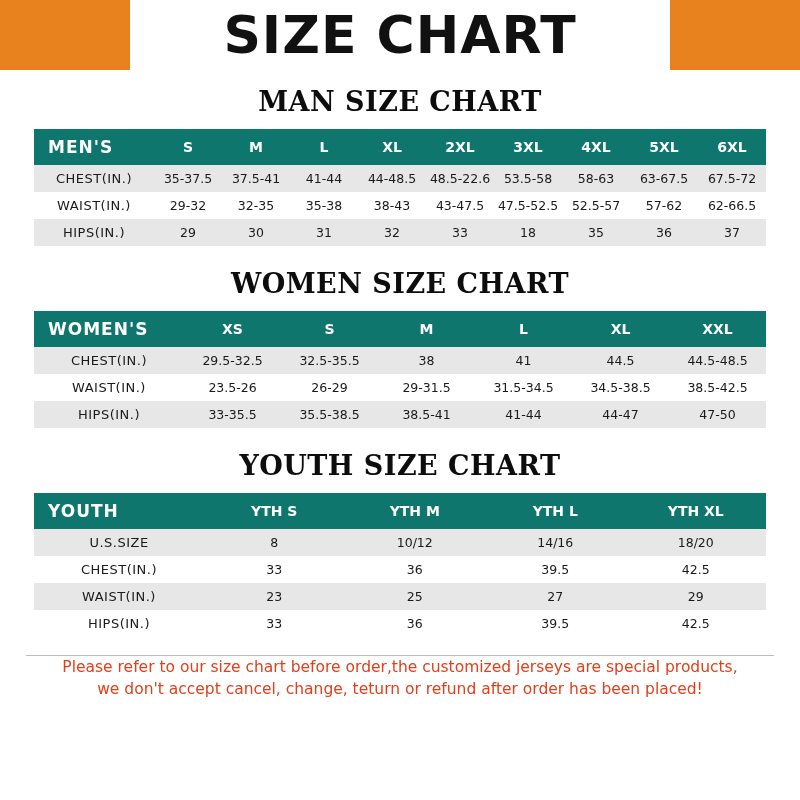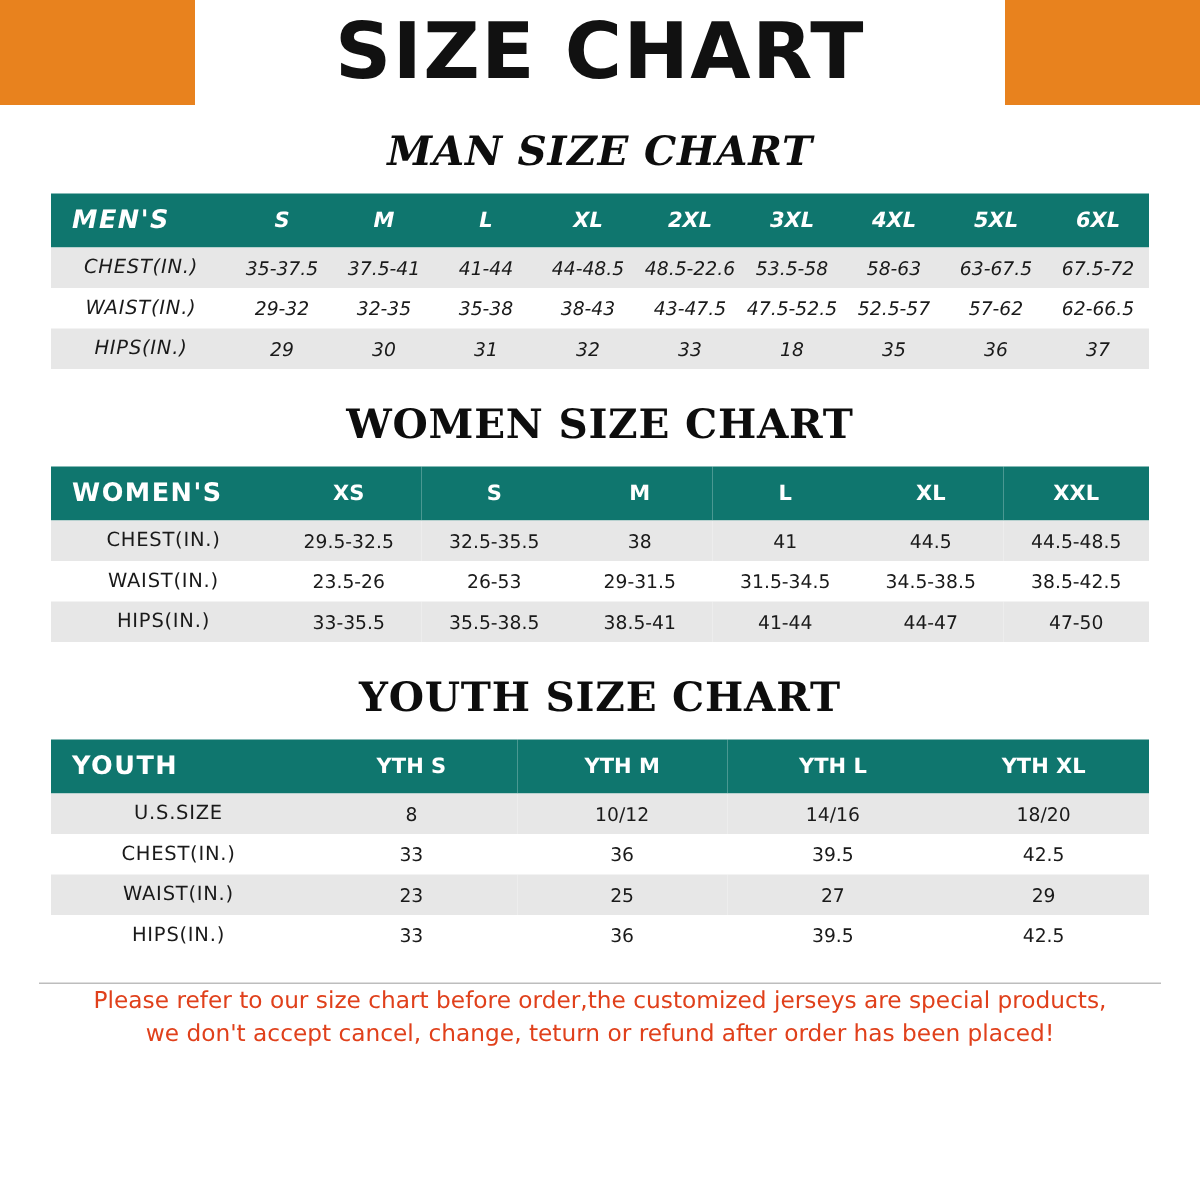--- a/index.html
+++ b/index.html
@@ -52,21 +52,21 @@
     text-align: center;
     font-family: "DejaVu Serif", serif;
     font-weight: bold;
     font-size: 27px;
     color: #0d0d0d;
     letter-spacing: 0.5px;
   }
   .section {
     padding: 0 34px;
   }
-  .sec-man { margin-top: 16px; font-style: italic; }
+  .sec-man { margin-top: 16px; }
   .sec-women { margin-top: 22px; }
   .sec-youth { margin-top: 22px; }
   
   table.size-table {
     width: 100%;
     border-collapse: collapse;
     margin-top: 12px;
     table-layout: fixed;
   }
   table.size-table th,
@@ -210,21 +210,21 @@
           <td>29.5-32.5</td>
           <td>32.5-35.5</td>
           <td>38</td>
           <td>41</td>
           <td>44.5</td>
           <td>44.5-48.5</td>
         </tr>
         <tr class="band-white">
           <td class="rowlabel">WAIST(IN.)</td>
           <td>23.5-26</td>
-          <td>26-53</td>
+          <td>26-29</td>
           <td>29-31.5</td>
           <td>31.5-34.5</td>
           <td>34.5-38.5</td>
           <td>38.5-42.5</td>
         </tr>
         <tr class="band-light">
           <td class="rowlabel">HIPS(IN.)</td>
           <td>33-35.5</td>
           <td>35.5-38.5</td>
           <td>38.5-41</td>

